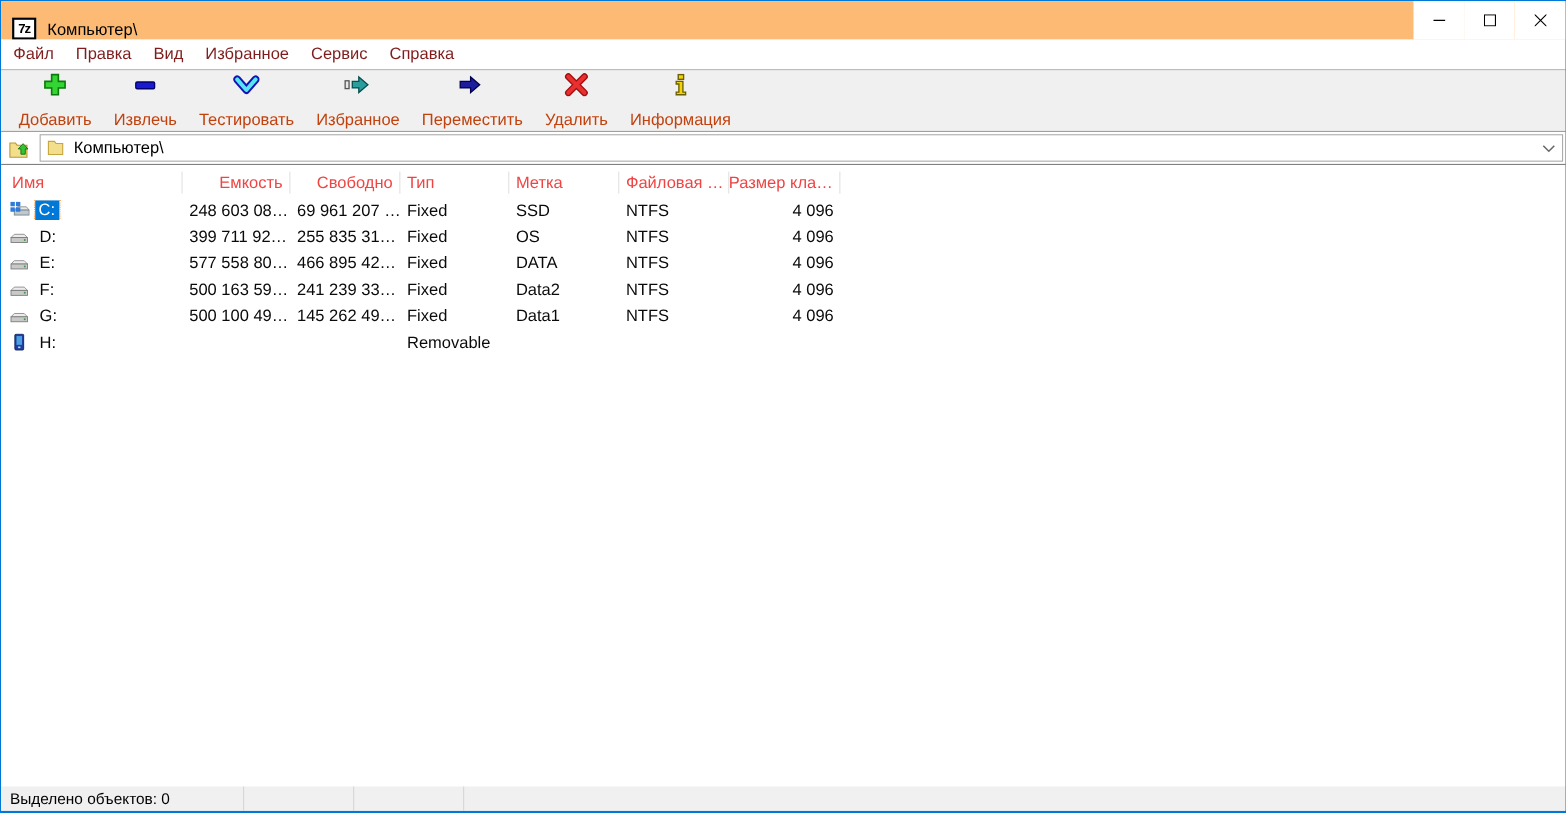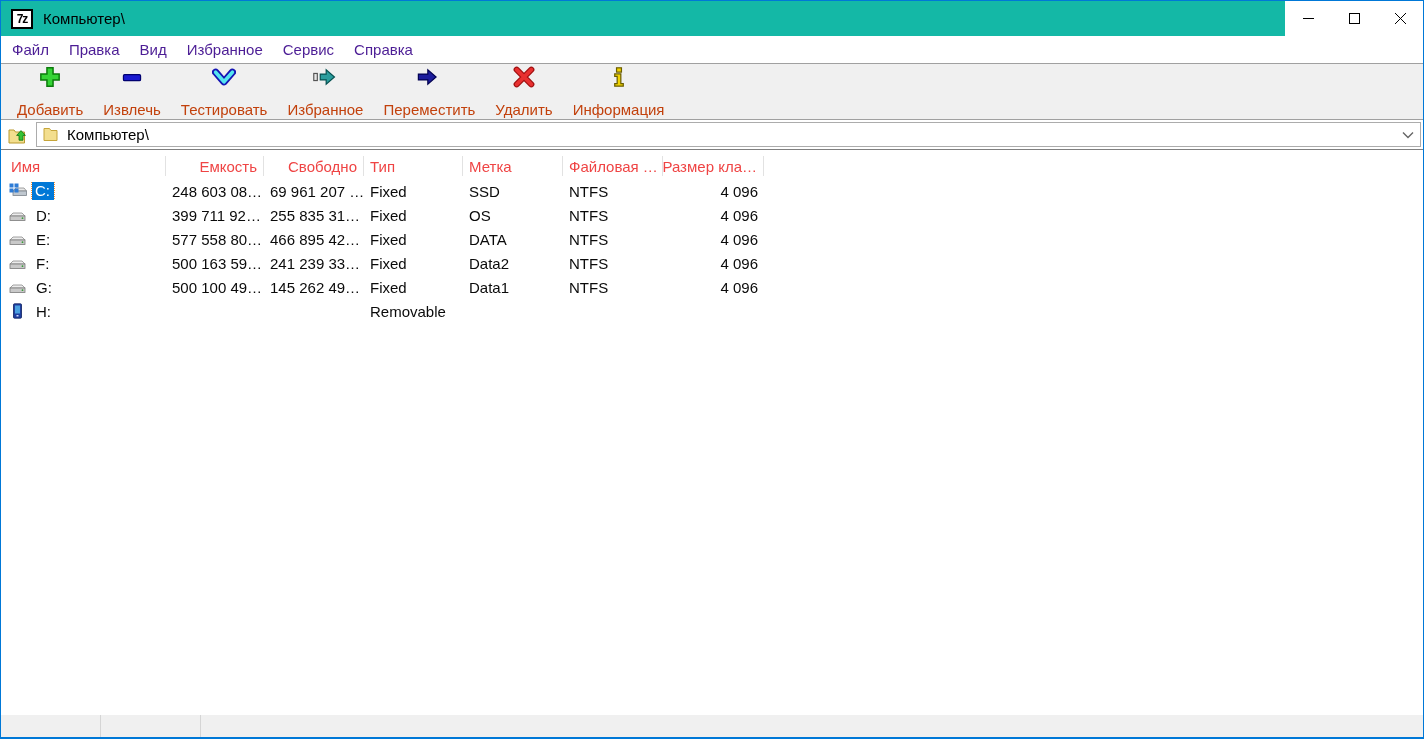--- a/index.html
+++ b/index.html
@@ -3,32 +3,32 @@
 <meta charset="utf-8">
 <style>
   * { margin:0; padding:0; box-sizing:border-box; }
   html,body { width:1424px; height:739px; font-family:"Liberation Sans", sans-serif; }
   .window {
     width:1424px; height:739px;
     border:1px solid #0078d7; border-bottom:2px solid #0078d7;
     display:flex; flex-direction:column; background:#fff;
   }
   
-  .titlebar { height:35px; background:#14b8a6; display:flex; align-items:center; flex:0 0 auto; }
+  .titlebar { height:35px; background:#fdba74; display:flex; align-items:flex-end; flex:0 0 auto; }
   .app-icon {
     width:22px; height:20px; margin-left:10px; border:2px solid #000; background:#fff;
     display:flex; align-items:center; justify-content:center;
     font-weight:bold; font-size:12px; color:#000; letter-spacing:-1px;
   }
   .title-text { margin-left:10px; font-size:15px; color:#000; }
   .caption-btns { margin-left:auto; display:flex; height:100%; }
   .cap-btn { width:46px; height:100%; display:flex; align-items:center; justify-content:center; background:#fff; }
   
   .menubar { height:27px; background:#fff; display:flex; align-items:center; padding-left:1px; font-size:15px; flex:0 0 auto; }
-  .menu-item { padding:4px 10px; color:#4c1d95; }
+  .menu-item { padding:4px 10px; color:#7f1d1d; }
   
   .tool-sep-top { height:1px; background:#a0a0a0; }
   .toolbar { height:55px; background:#f0f0f0; display:flex; align-items:center; padding-left:6px; flex:0 0 auto; }
   .tool-btn { display:flex; flex-direction:column; align-items:center; justify-content:center; padding:3px 10px; min-width:76px; }
   .tool-btn .t-icon { height:24px; display:flex; align-items:center; justify-content:center; }
   .tool-btn .t-label { font-size:15px; color:#c2410c; margin-top:12px; white-space:nowrap; }
   .tool-sep-bottom { height:1px; background:#a0a0a0; }
   
   .addressrow { height:29px; background:#fff; display:flex; align-items:center; padding:0 2px; flex:0 0 auto; }
   .up-btn { width:30px; height:27px; display:flex; align-items:center; justify-content:center; }
@@ -292,18 +292,19 @@
       <div class="cell c1"></div>
       <div class="cell c2"></div>
       <div class="cell c3">Removable</div>
       <div class="cell c4"></div>
       <div class="cell c5"></div>
       <div class="cell c6"></div>
     </div>
   </div>
 
   <div class="statusbar">
+    <div class="sb-panel sb-0">Выделено объектов: 0</div>
     <div class="sb-panel sb-1"></div>
     <div class="sb-panel sb-2"></div>
     <div class="sb-panel sb-3"></div>
   </div>
 
 </div>
 
 </body></html>

